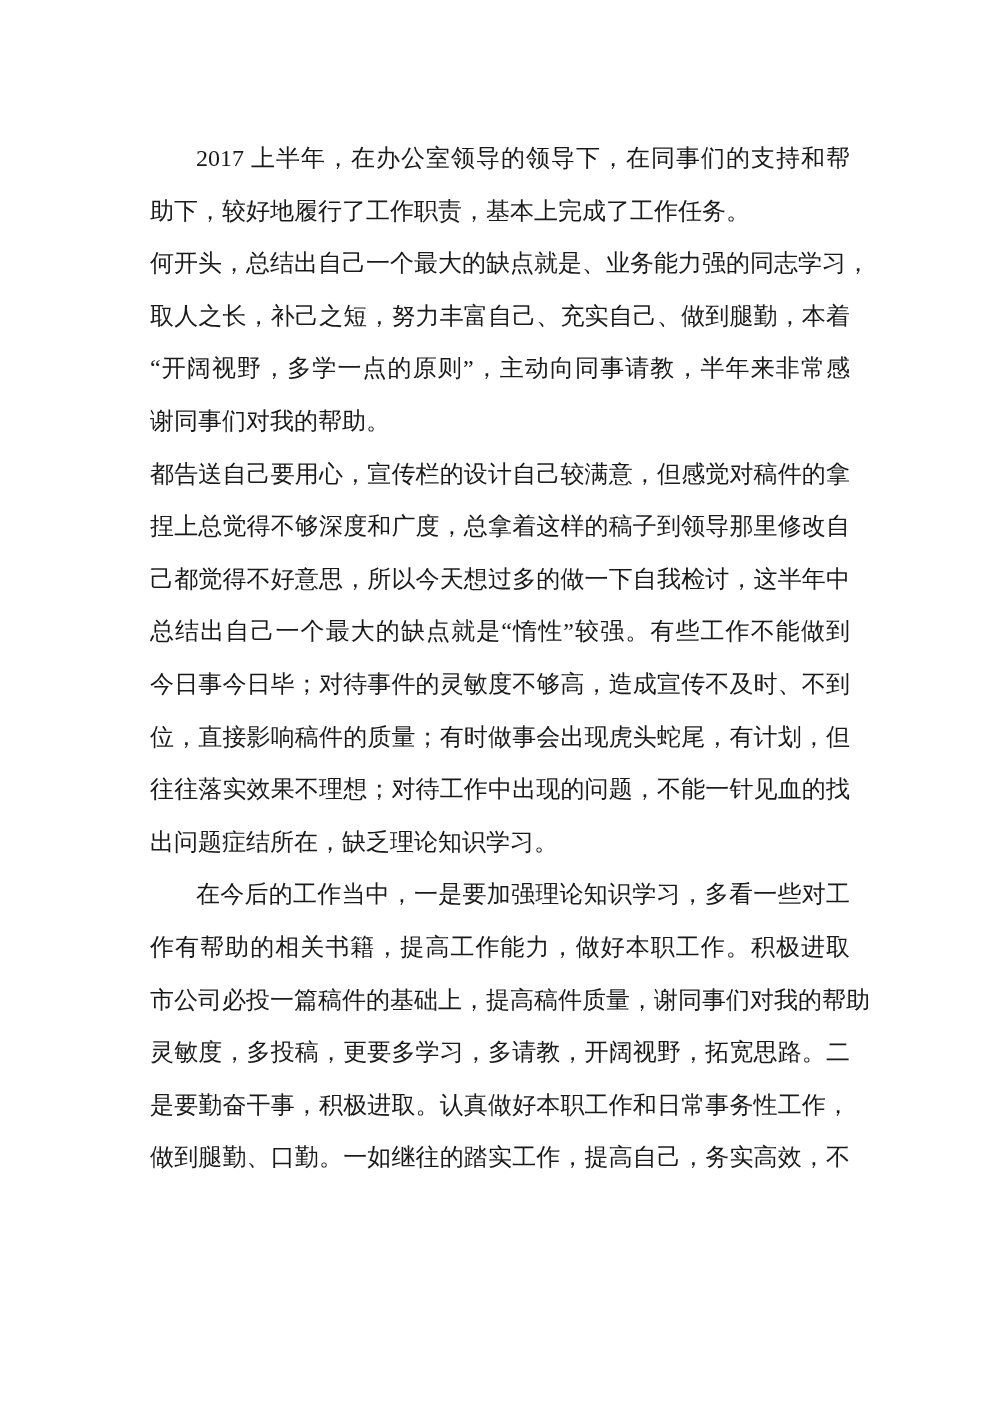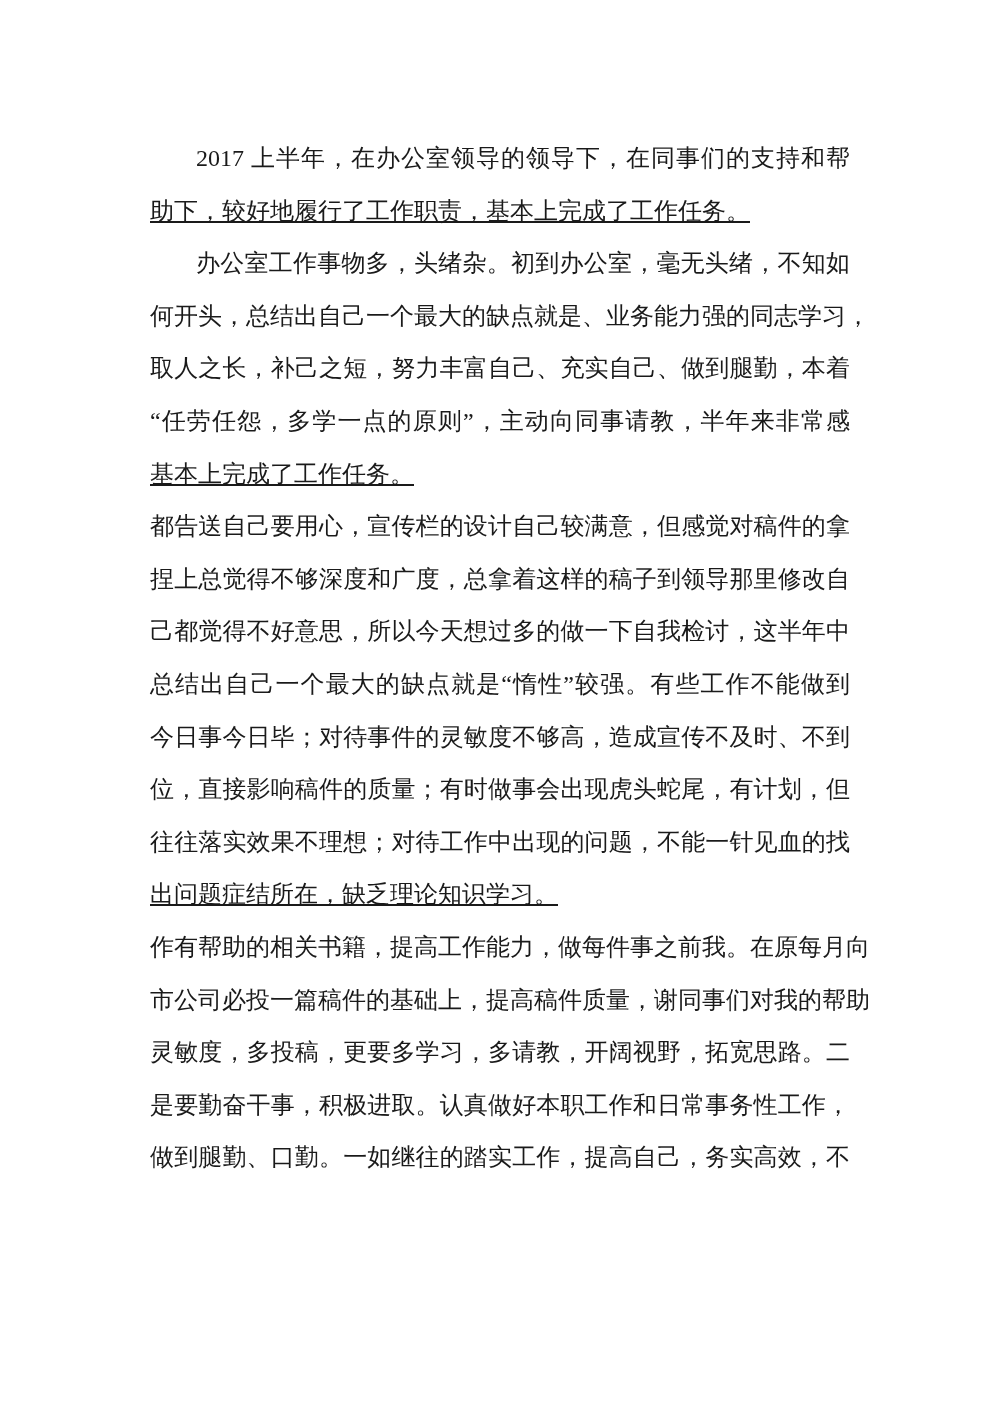--- a/index.html
+++ b/index.html
@@ -34,59 +34,58 @@
     text-align-last: justify;
     letter-spacing: 0;
     white-space: nowrap;
     overflow: visible;
   }
   .line.indent {
     text-indent: 46px;
   }
   .line.pend {
     text-align-last: left;
-    text-decoration: underline;
   }
   .para {
     margin: 0;
     padding: 0;
   }
 </style>
 </head>
 <body>
 
 <div class="page">
   <div class="content">
 
     <div class="para">
       <div class="line indent">2017 上半年，在办公室领导的领导下，在同事们的支持和帮</div>
       <div class="line pend">助下，较好地履行了工作职责，基本上完成了工作任务。</div>
     </div>
 
     <div class="para">
-      <div class="line indent">办公室工作事物多，头绪杂。初到办公室，毫无头绪，不知如</div>
       <div class="line">何开头，总结出自己一个最大的缺点就是、业务能力强的同志学习，</div>
       <div class="line">取人之长，补己之短，努力丰富自己、充实自己、做到腿勤，本着</div>
-      <div class="line">“任劳任怨，多学一点的原则”，主动向同事请教，半年来非常感</div>
-      <div class="line pend">基本上完成了工作任务。</div>
+      <div class="line">“开阔视野，多学一点的原则”，主动向同事请教，半年来非常感</div>
+      <div class="line pend">谢同事们对我的帮助。</div>
     </div>
 
     <div class="para">
       <div class="line">都告送自己要用心，宣传栏的设计自己较满意，但感觉对稿件的拿</div>
       <div class="line">捏上总觉得不够深度和广度，总拿着这样的稿子到领导那里修改自</div>
       <div class="line">己都觉得不好意思，所以今天想过多的做一下自我检讨，这半年中</div>
       <div class="line">总结出自己一个最大的缺点就是“惰性”较强。有些工作不能做到</div>
       <div class="line">今日事今日毕；对待事件的灵敏度不够高，造成宣传不及时、不到</div>
       <div class="line">位，直接影响稿件的质量；有时做事会出现虎头蛇尾，有计划，但</div>
       <div class="line">往往落实效果不理想；对待工作中出现的问题，不能一针见血的找</div>
       <div class="line pend">出问题症结所在，缺乏理论知识学习。</div>
     </div>
 
     <div class="para">
-      <div class="line">作有帮助的相关书籍，提高工作能力，做每件事之前我。在原每月向</div>
+      <div class="line indent">在今后的工作当中，一是要加强理论知识学习，多看一些对工</div>
+      <div class="line">作有帮助的相关书籍，提高工作能力，做好本职工作。积极进取</div>
       <div class="line">市公司必投一篇稿件的基础上，提高稿件质量，谢同事们对我的帮助</div>
       <div class="line">灵敏度，多投稿，更要多学习，多请教，开阔视野，拓宽思路。二</div>
       <div class="line">是要勤奋干事，积极进取。认真做好本职工作和日常事务性工作，</div>
       <div class="line">做到腿勤、口勤。一如继往的踏实工作，提高自己，务实高效，不</div>
     </div>
 
   </div>
 </div>
 
 </body></html>

